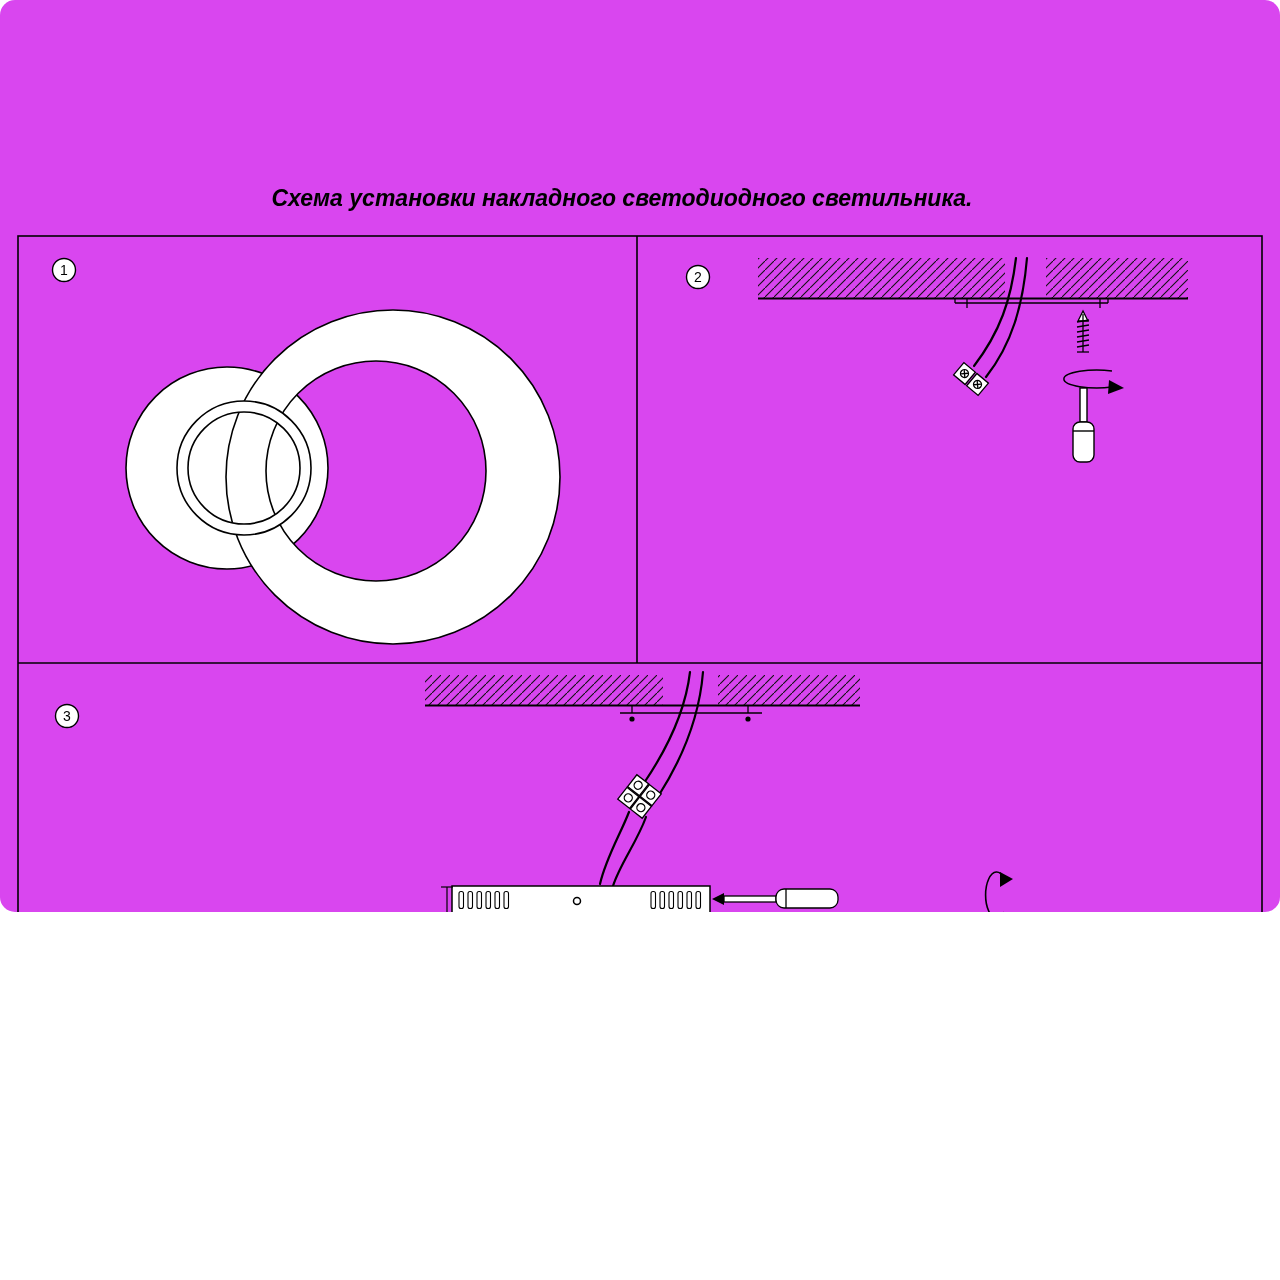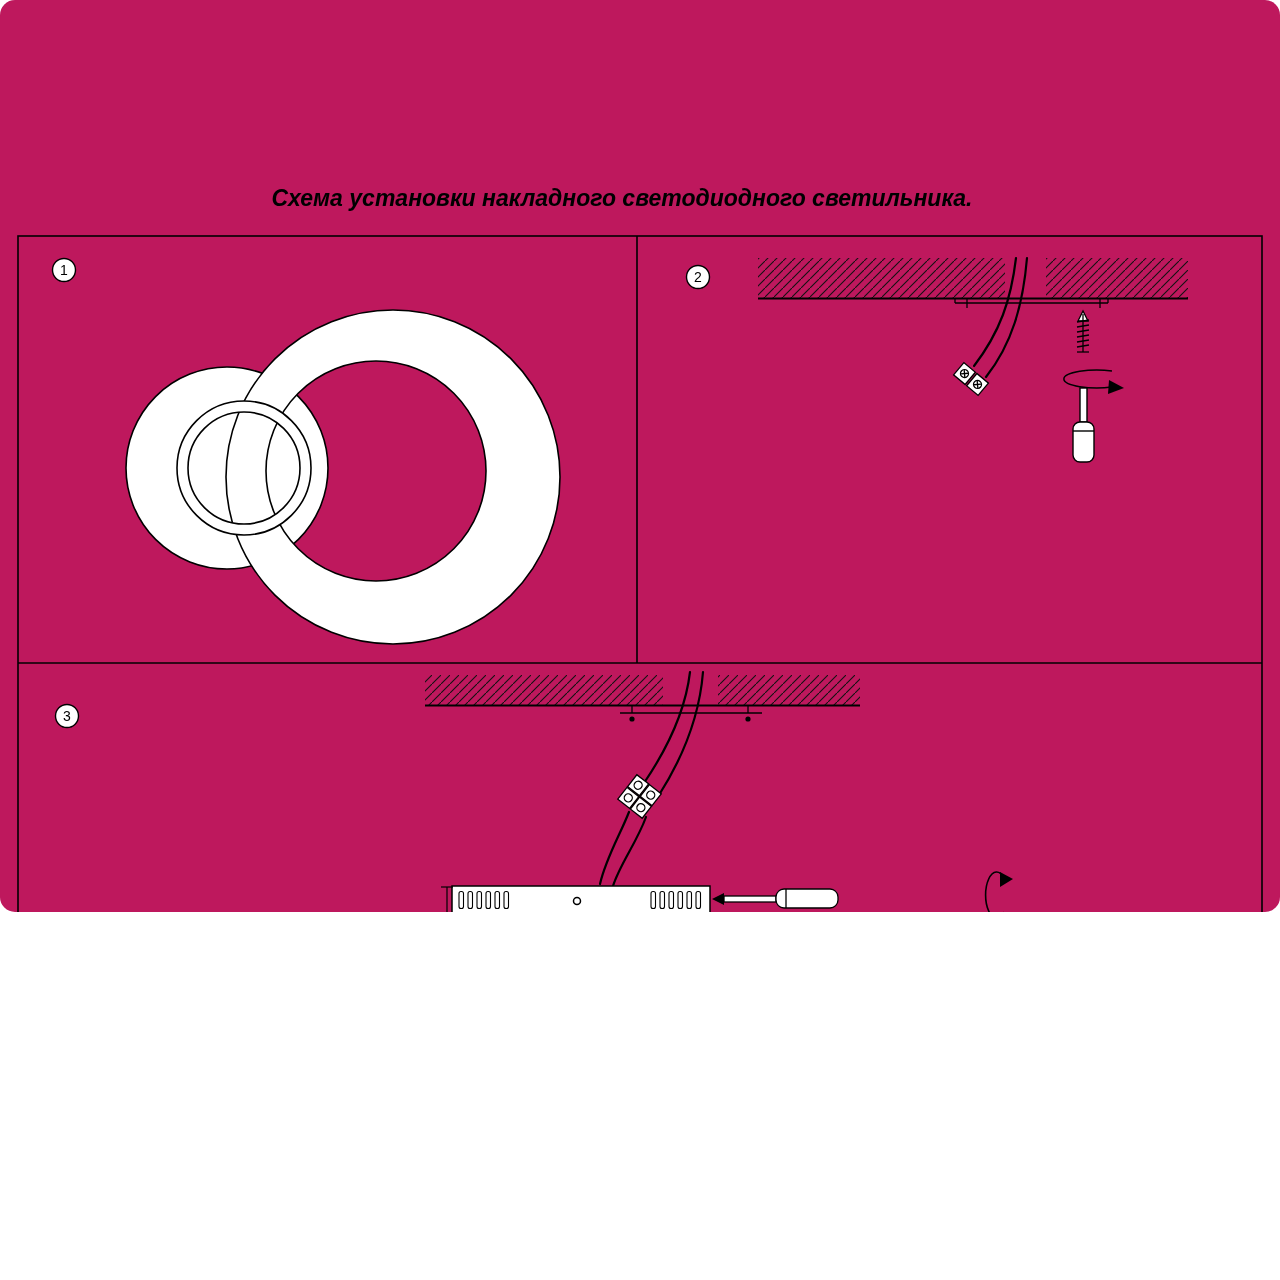--- a/index.html
+++ b/index.html
@@ -1,16 +1,16 @@
 <!DOCTYPE html>
 <html><head>
 <meta charset="utf-8">
 <style>
   html,body{margin:0;padding:0;background:#ffffff;}
-  .page{position:relative;width:1280px;height:912px;background:#be185d;font-family:"Liberation Sans",sans-serif;overflow:hidden;border-radius:15px;}
+  .page{position:relative;width:1280px;height:912px;background:#d946ef;font-family:"Liberation Sans",sans-serif;overflow:hidden;border-radius:15px;}
   .title{position:absolute;top:185px;left:0;width:1244px;text-align:center;font-size:23px;font-weight:bold;font-style:italic;color:#000;}
   svg.diagram{position:absolute;top:0;left:0;font-family:"Liberation Sans",sans-serif;}
   svg text{fill:#000;}
 </style>
 </head>
 <body>
 
 <div class="page">
 
   <div class="title">Схема установки накладного светодиодного светильника.</div>

